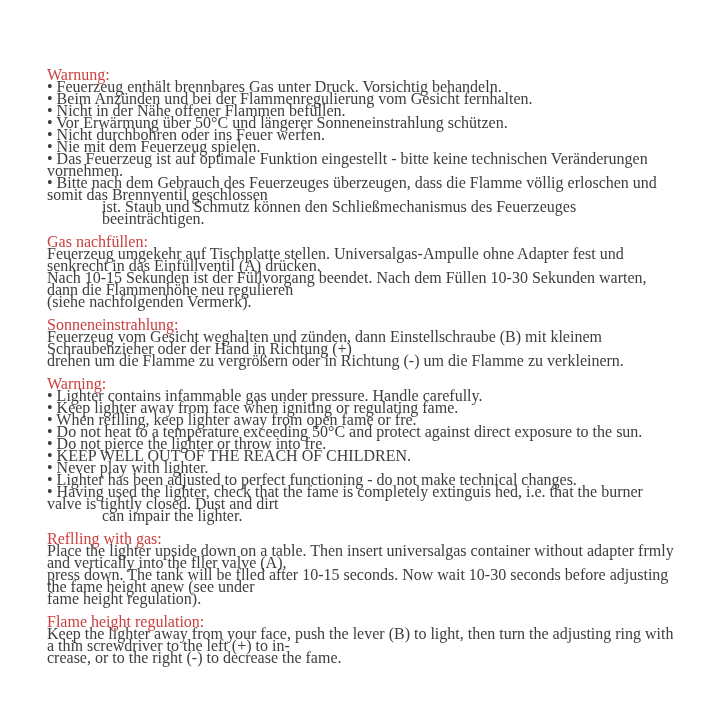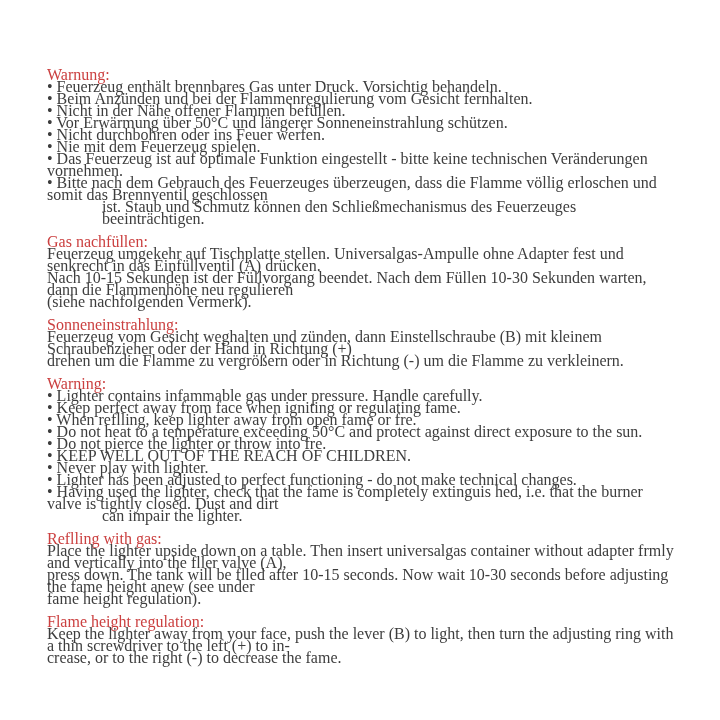--- a/index.html
+++ b/index.html
@@ -66,21 +66,21 @@
         <div class="line">(siehe nachfolgenden Vermerk).</div>
       </div>
       <div class="section">
         <div class="heading">Sonneneinstrahlung:</div>
         <div class="line">Feuerzeug vom Gesicht weghalten und zünden, dann Einstellschraube (B) mit kleinem Schraubenzieher oder der Hand in Richtung (+)</div>
         <div class="line">drehen um die Flamme zu vergrößern oder in Richtung (-) um die Flamme zu verkleinern.</div>
       </div>
       <div class="section">
         <div class="heading">Warning:</div>
         <div class="line">• Lighter contains infammable gas under pressure. Handle carefully.</div>
-        <div class="line">• Keep perfect away from face when igniting or regulating fame.</div>
+        <div class="line">• Keep lighter away from face when igniting or regulating fame.</div>
         <div class="line">• When reflling, keep lighter away from open fame or fre.</div>
         <div class="line">• Do not heat to a temperature exceeding 50°C and protect against direct exposure to the sun.</div>
         <div class="line">• Do not pierce the lighter or throw into fre.</div>
         <div class="line">• KEEP WELL OUT OF THE REACH OF CHILDREN.</div>
         <div class="line">• Never play with lighter.</div>
         <div class="line">• Lighter has been adjusted to perfect functioning - do not make technical changes.</div>
         <div class="line">• Having used the lighter, check that the fame is completely extinguis hed, i.e. that the burner valve is tightly closed. Dust and dirt</div>
         <div class="line cont">can impair the lighter.</div>
       </div>
       <div class="section">

